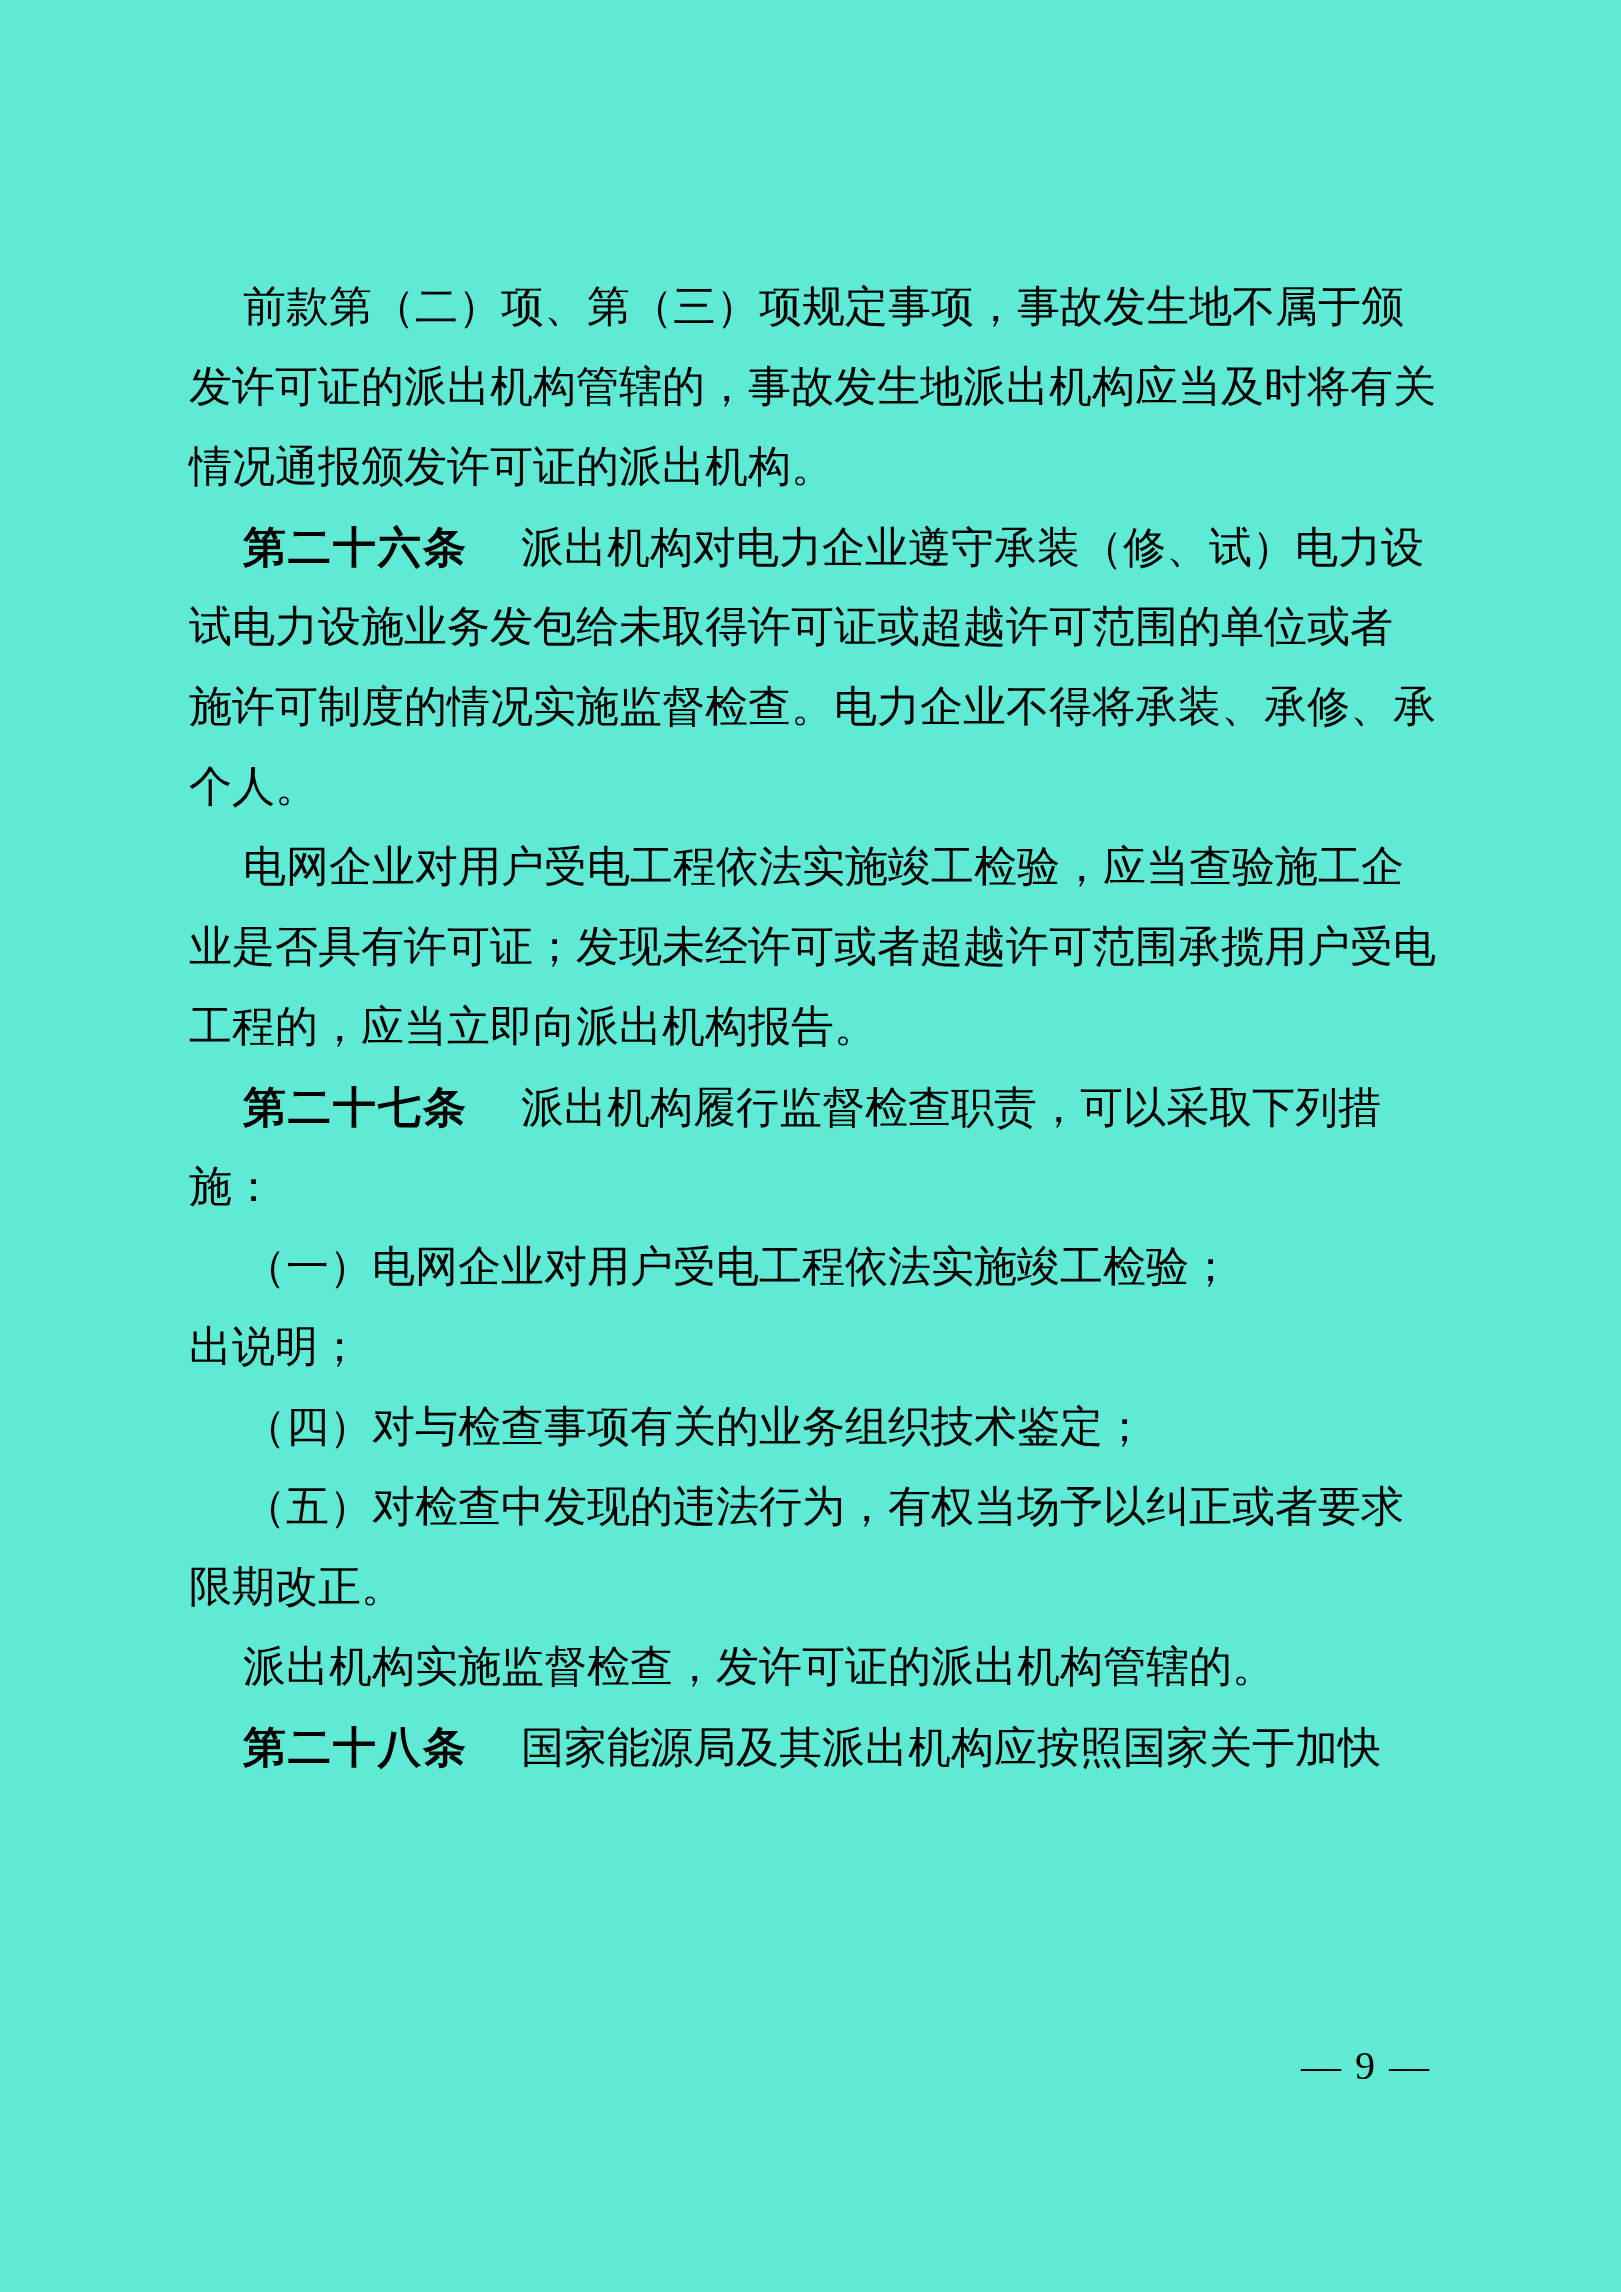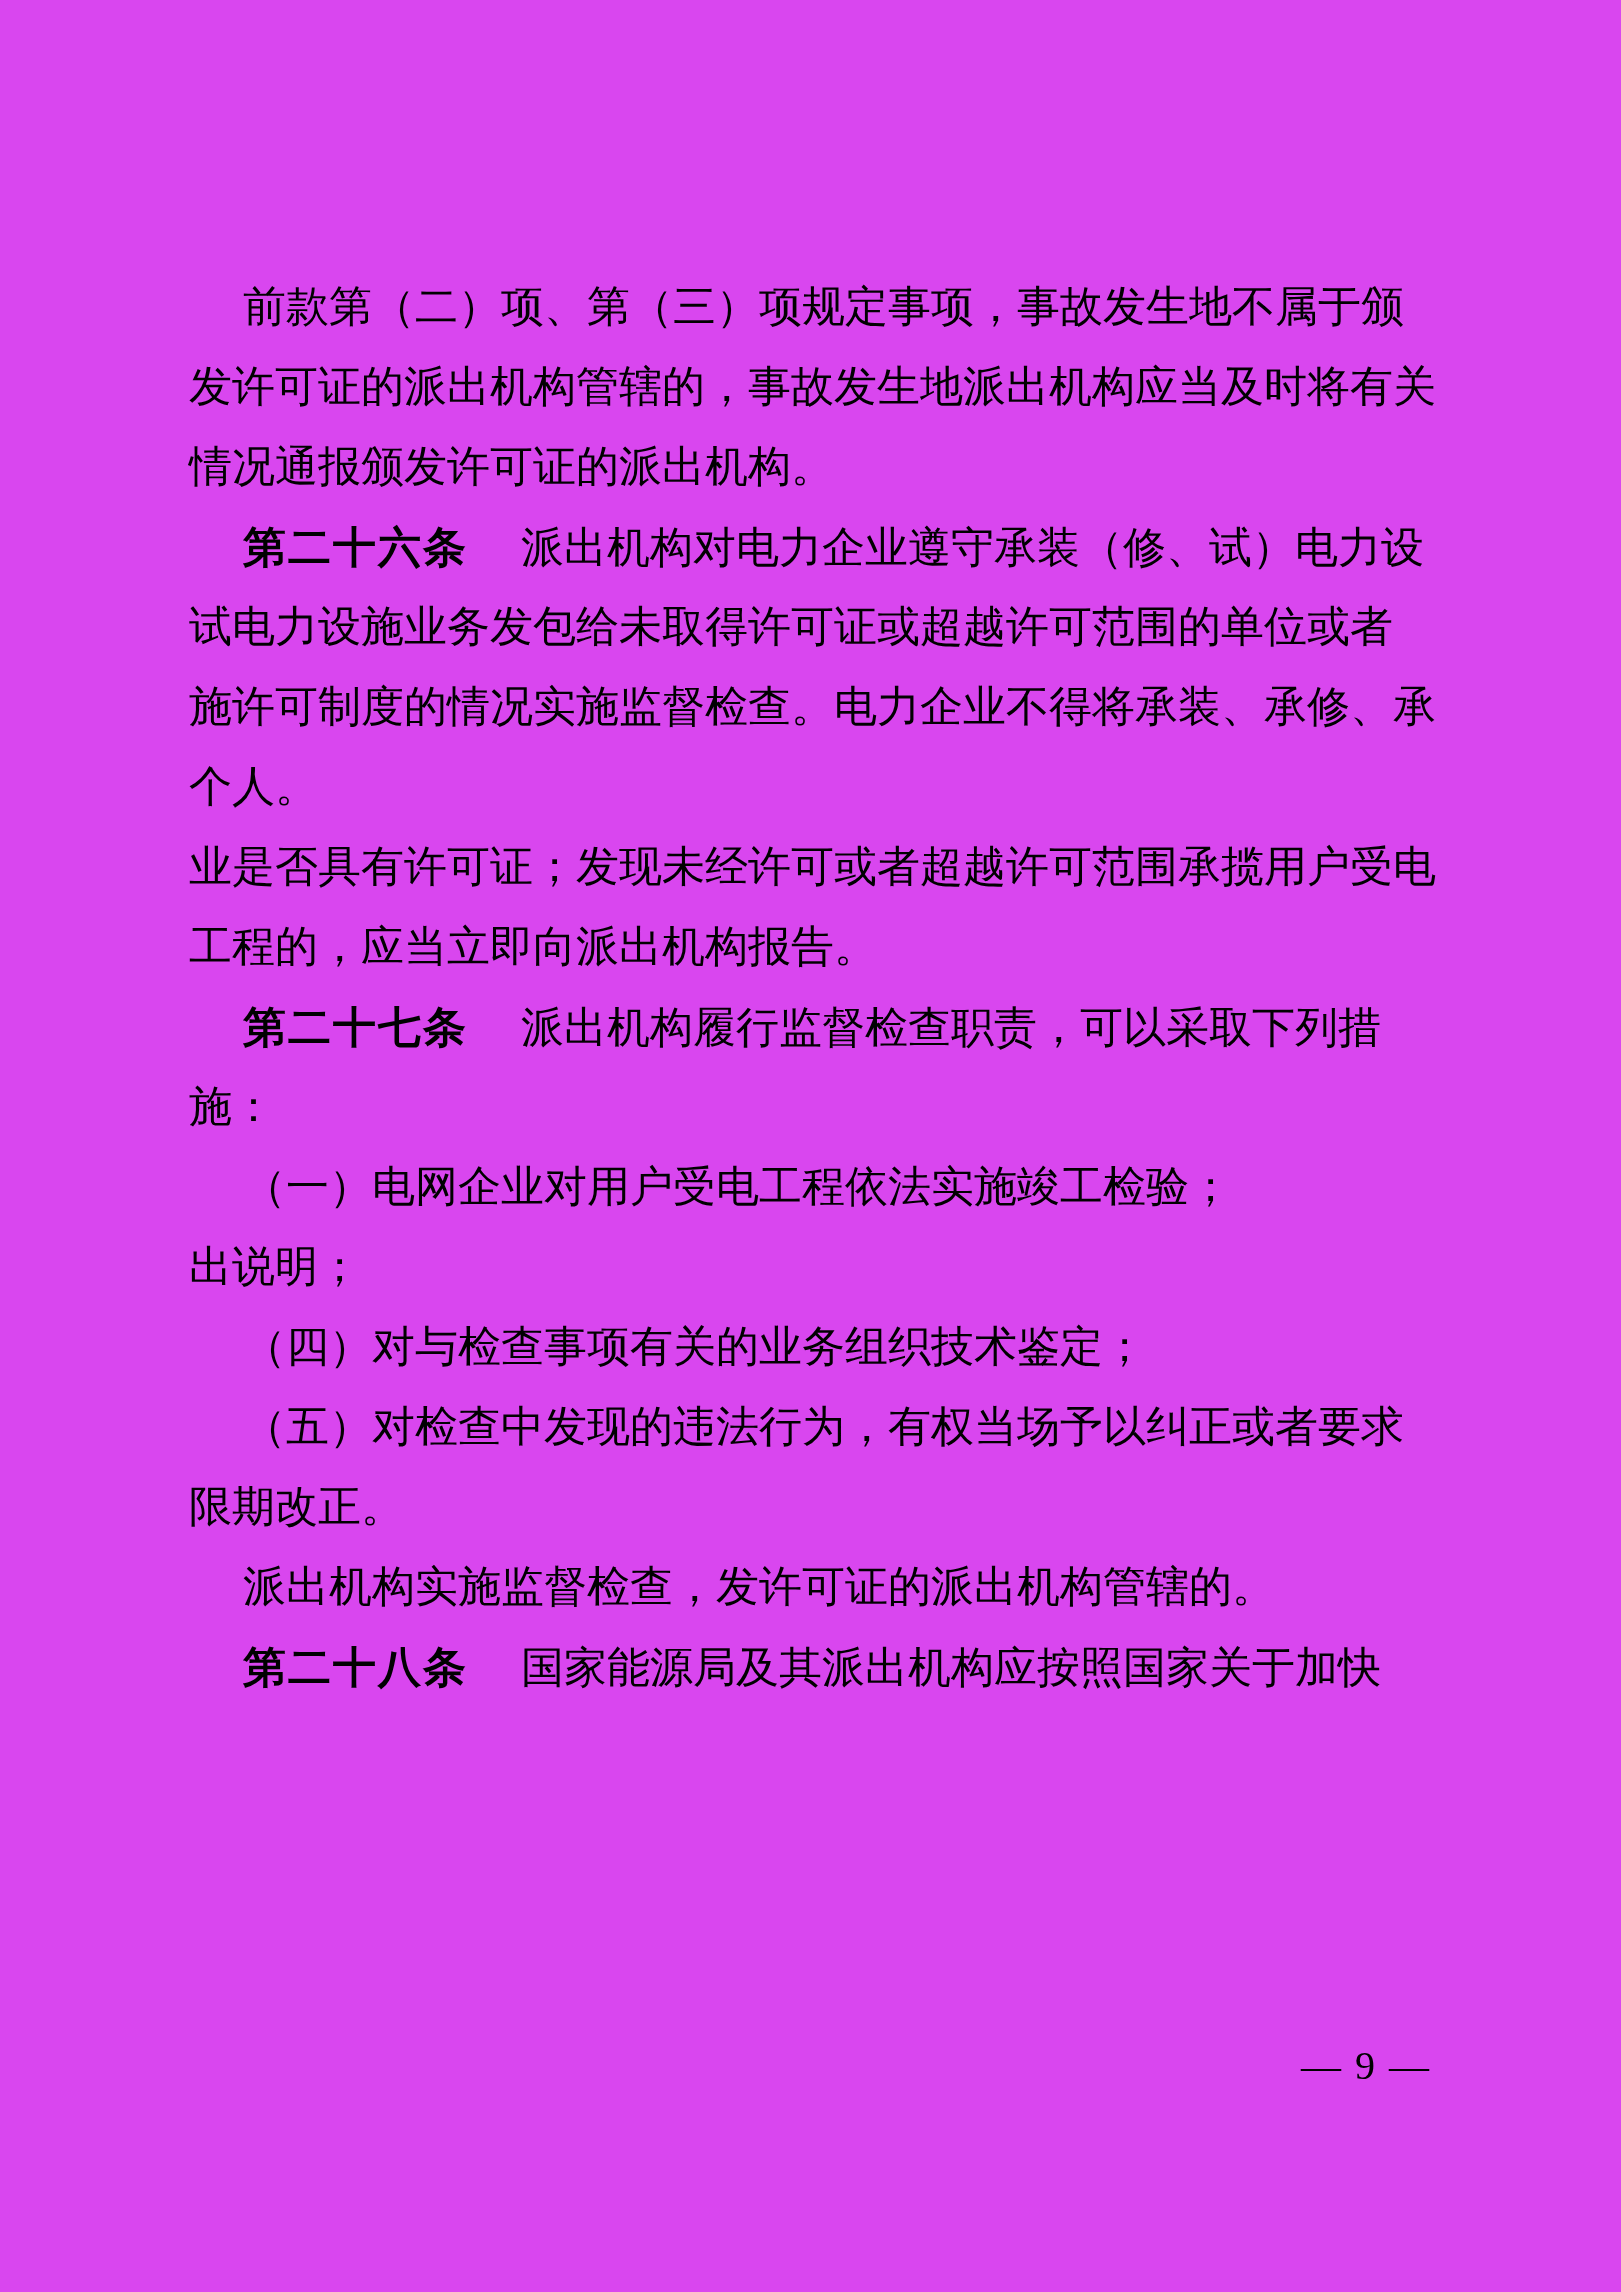--- a/index.html
+++ b/index.html
@@ -4,21 +4,21 @@
 <style>
   html, body {
     margin: 0;
     padding: 0;
     background: #ffffff;
   }
   .page {
     position: relative;
     width: 1621px;
     height: 2293px;
-    background: #d946ef;
+    background: #5eead4;
     overflow: hidden;
     font-family: "Liberation Serif", "DejaVu Serif", serif;
     color: #000000;
   }
   .doc-body {
     position: absolute;
     left: 189px;
     top: 267px;
     width: 1245px;
     font-size: 43px;
@@ -62,20 +62,21 @@
         <div class="line"><span>发许可证的派出机构管辖的，事故发生地派出机构应当及时将有关</span></div>
         <div class="line"><span>情况通报颁发许可证的派出机构。</span></div>
       </div>
       <div class="para">
         <div class="line first"><span class="lead">第二十六条</span><span>派出机构对电力企业遵守承装（修、试）电力设</span></div>
         <div class="line"><span>试电力设施业务发包给未取得许可证或超越许可范围的单位或者</span></div>
         <div class="line"><span>施许可制度的情况实施监督检查。电力企业不得将承装、承修、承</span></div>
         <div class="line"><span>个人。</span></div>
       </div>
       <div class="para">
+        <div class="line first"><span>电网企业对用户受电工程依法实施竣工检验，应当查验施工企</span></div>
         <div class="line"><span>业是否具有许可证；发现未经许可或者超越许可范围承揽用户受电</span></div>
         <div class="line"><span>工程的，应当立即向派出机构报告。</span></div>
       </div>
       <div class="para">
         <div class="line first"><span class="lead">第二十七条</span><span>派出机构履行监督检查职责，可以采取下列措</span></div>
         <div class="line"><span>施：</span></div>
       </div>
       <div class="para">
         <div class="line first"><span>（一）电网企业对用户受电工程依法实施竣工检验；</span></div>
       </div>

